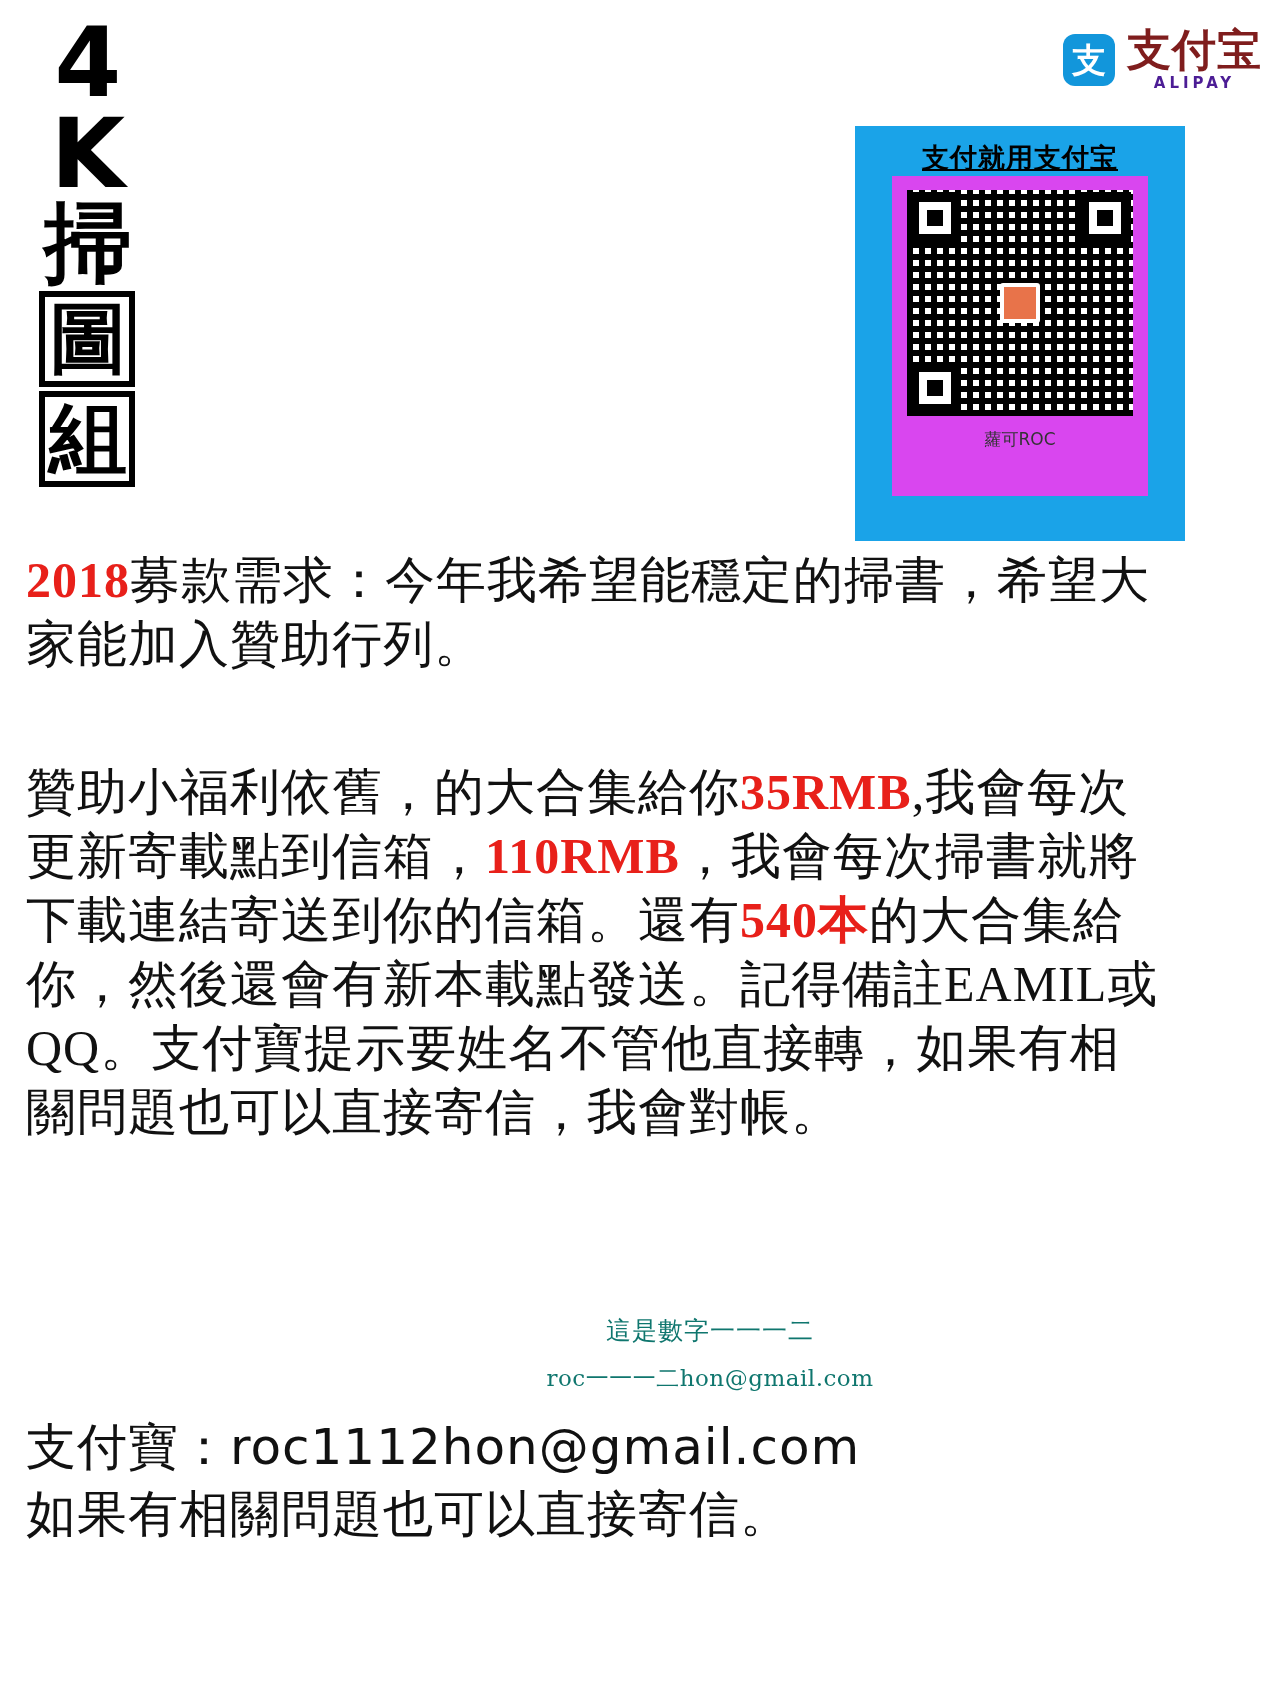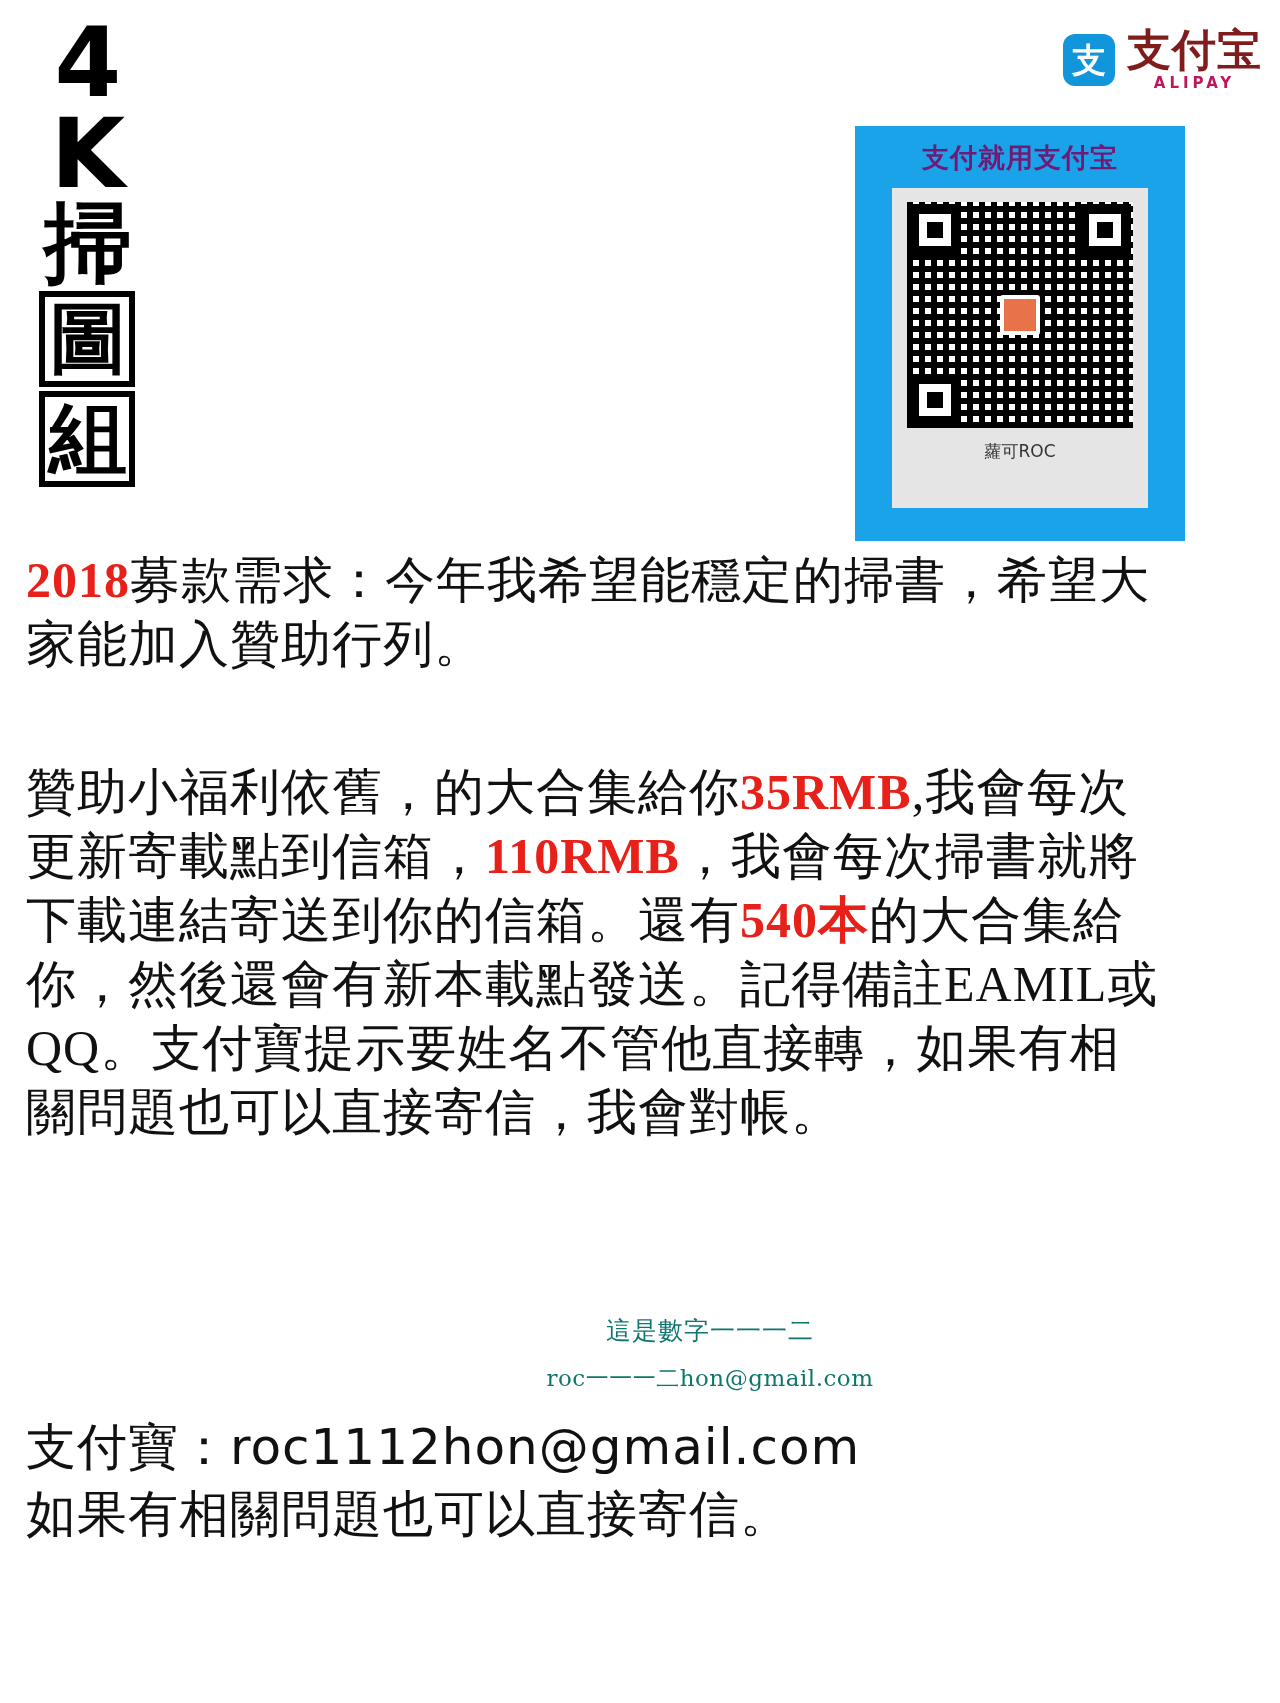--- a/index.html
+++ b/index.html
@@ -80,49 +80,49 @@
   }
   .alipay-cn {
     font-size: 44px;
     font-weight: 700;
     color: #7f1d1d;
     letter-spacing: 1px;
   }
   .alipay-en {
     font-size: 15px;
     font-weight: 700;
-    color: #be185d;
+    color: #4c1d95;
     letter-spacing: 4px;
     margin-top: 4px;
     text-align: center;
   }
 
   
   .qr-panel {
     position: absolute;
     left: 855px;
     top: 126px;
     width: 330px;
     height: 415px;
     background: #1aa3e8;
     box-sizing: border-box;
     padding: 14px 0 0 0;
     display: flex;
     flex-direction: column;
     align-items: center;
   }
   .qr-slogan {
-    color: #701a75;
+    color: #000000;
     font-size: 27px;
     font-weight: 700;
     letter-spacing: 1px;
-    margin-bottom: 12px;
+    text-decoration: underline;
   }
   .qr-card {
-    background: #e5e5e5;
+    background: #d946ef;
     width: 256px;
     height: 320px;
     display: flex;
     flex-direction: column;
     align-items: center;
     justify-content: flex-start;
     padding-top: 14px;
     box-sizing: border-box;
   }
   .qr-code {

